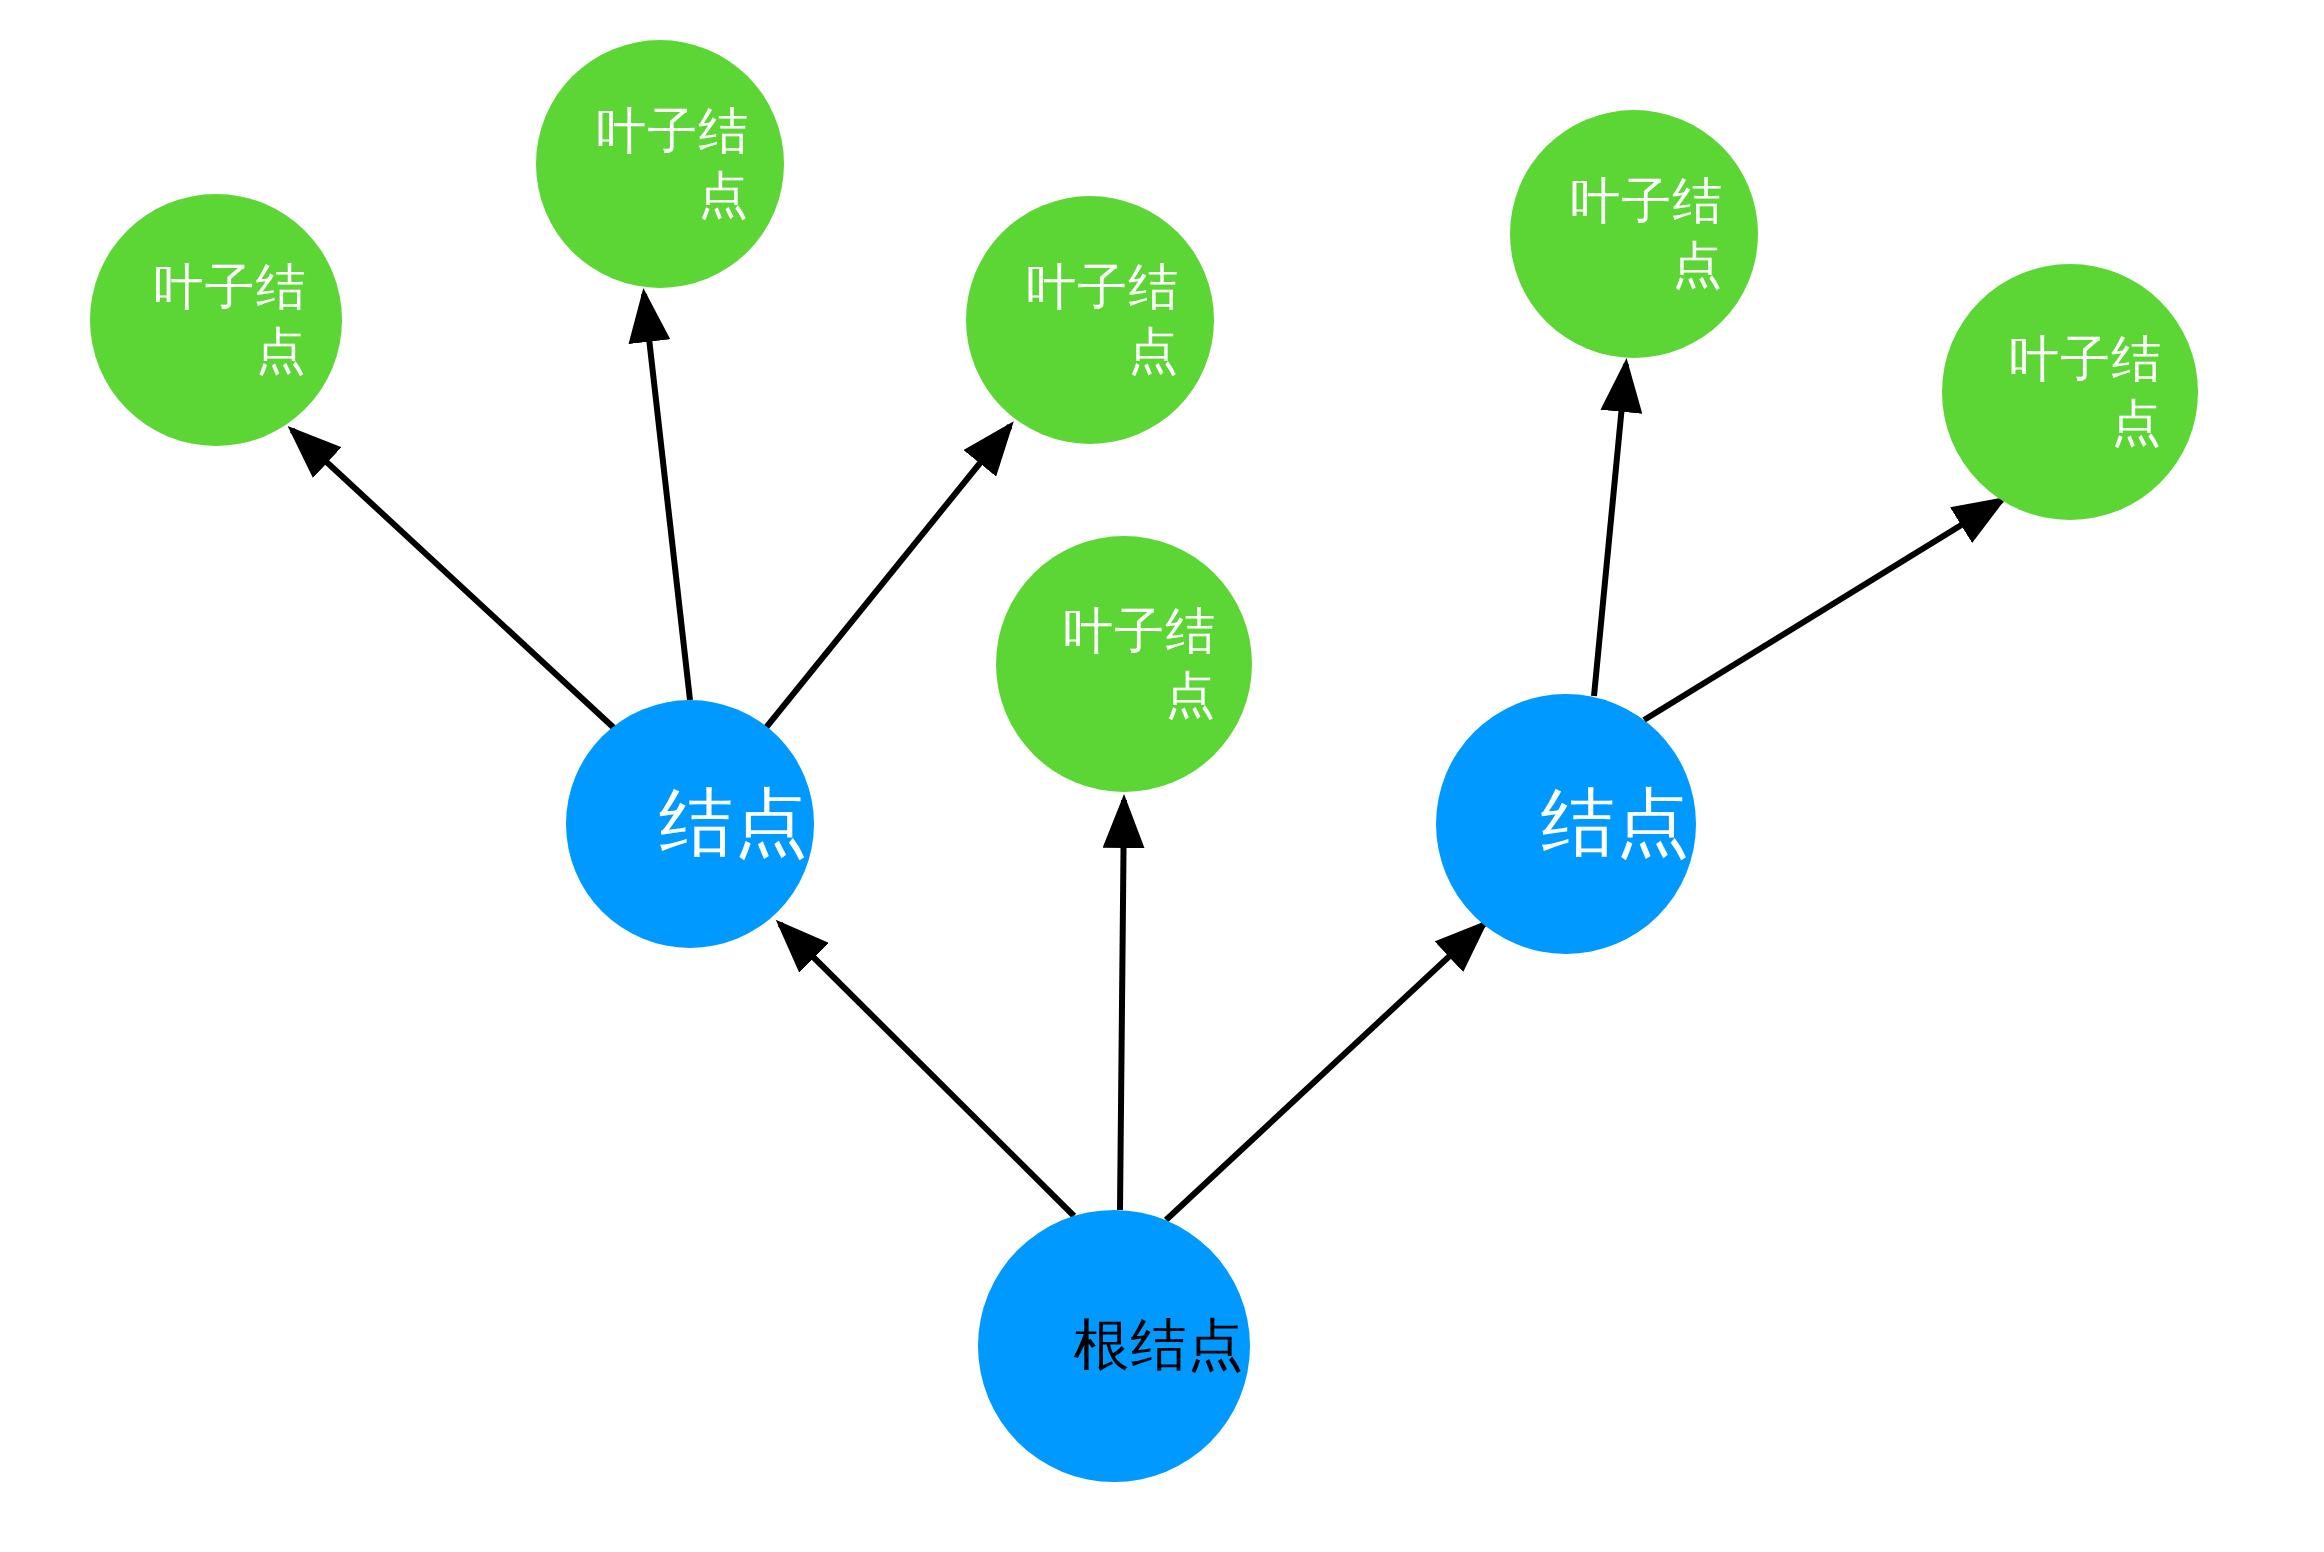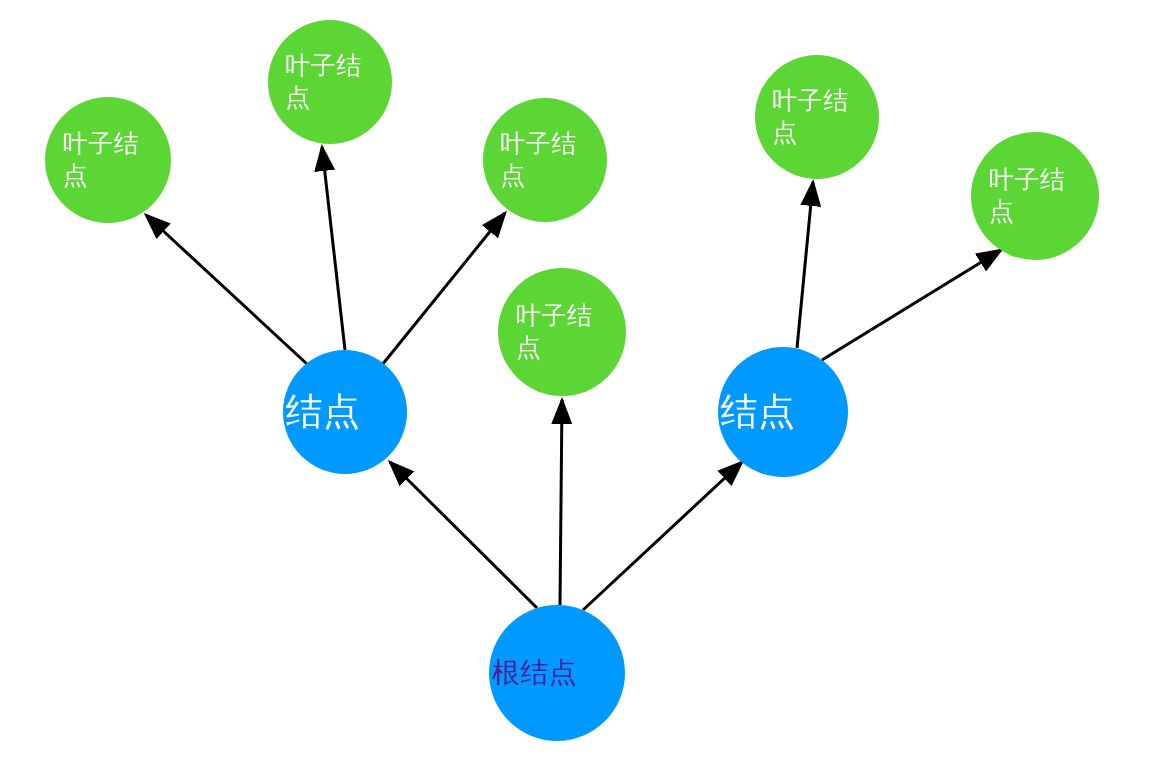--- a/index.html
+++ b/index.html
@@ -23,21 +23,21 @@
     left: 0;
     width: 1162px;
     height: 776px;
   }
   .node {
     position: absolute;
     border-radius: 50%;
     display: flex;
     align-items: center;
     justify-content: center;
-    text-align: left;
+    text-align: right;
     color: #ffffff;
     box-sizing: border-box;
     line-height: 1.28;
     letter-spacing: 0.5px;
     user-select: none;
   }
   .node-label {
     display: block;
     width: 78%;
     word-break: break-all;
@@ -78,21 +78,21 @@
         <line x1="583" y1="610" x2="742" y2="462" stroke="#000000" stroke-width="3" marker-end="url(#arrowhead)"></line>
         <line x1="307" y1="364" x2="146" y2="215" stroke="#000000" stroke-width="3" marker-end="url(#arrowhead)"></line>
         <line x1="345" y1="350" x2="322" y2="147" stroke="#000000" stroke-width="3" marker-end="url(#arrowhead)"></line>
         <line x1="382" y1="365" x2="505" y2="213" stroke="#000000" stroke-width="3" marker-end="url(#arrowhead)"></line>
         <line x1="797" y1="348" x2="813" y2="182" stroke="#000000" stroke-width="3" marker-end="url(#arrowhead)"></line>
         <line x1="822" y1="360" x2="1001" y2="250" stroke="#000000" stroke-width="3" marker-end="url(#arrowhead)"></line>
       </g>
   </svg>
 
   <div id="nodes-layer">
-      <div class="node node-root" style="left: 489px; top: 605px; width: 136px; height: 136px; background: rgb(0, 153, 255); color: #4c1d95;">
+      <div class="node node-root" style="left: 489px; top: 605px; width: 136px; height: 136px; background: rgb(0, 153, 255); color: #000000;">
         <span class="node-label">根结点</span>
       </div>
       <div class="node node-branch" style="left: 283px; top: 350px; width: 124px; height: 124px; background: rgb(0, 153, 255); color: rgb(255, 255, 255);">
         <span class="node-label">结点</span>
       </div>
       <div class="node node-branch" style="left: 718px; top: 347px; width: 130px; height: 130px; background: rgb(0, 153, 255); color: rgb(255, 255, 255);">
         <span class="node-label">结点</span>
       </div>
       <div class="node node-leaf" style="left: 45px; top: 97px; width: 126px; height: 126px; background: rgb(91, 214, 52); color: rgb(255, 255, 255);">
         <span class="node-label">叶子结点</span>

